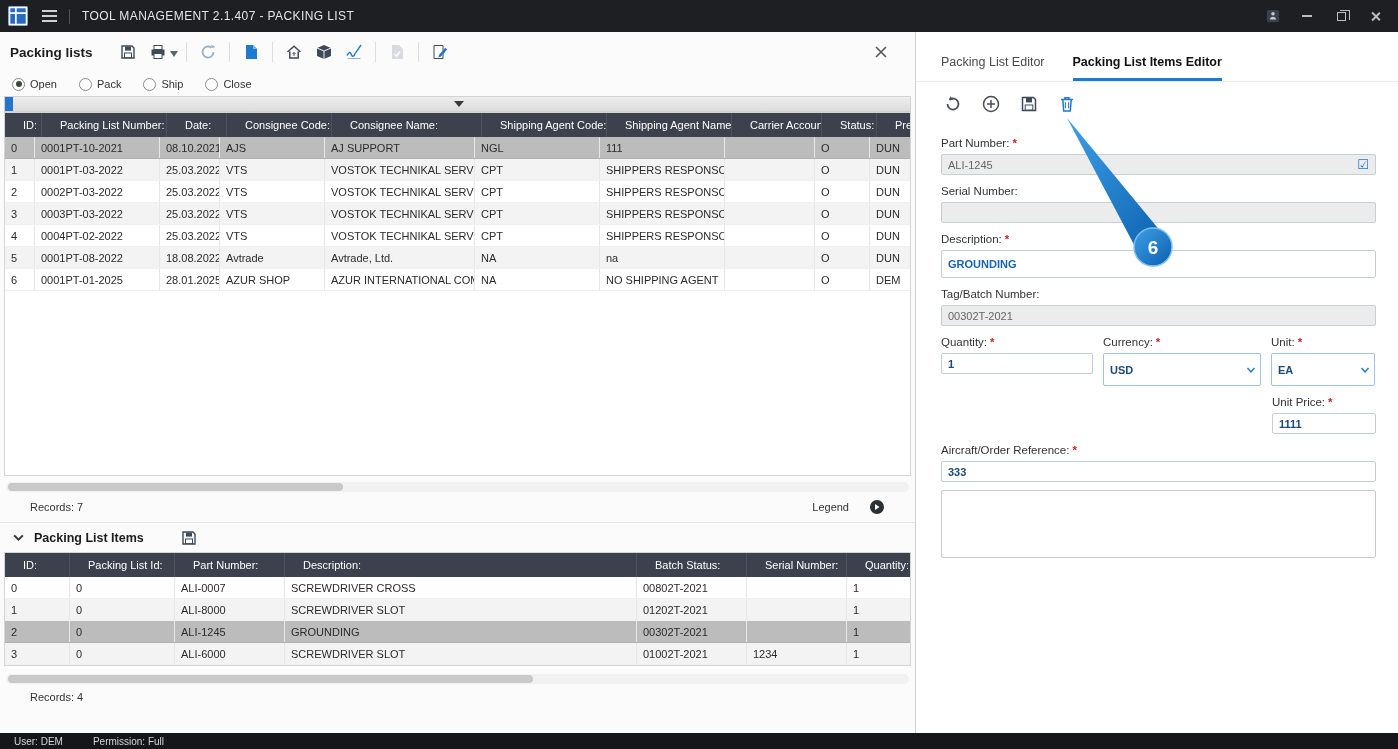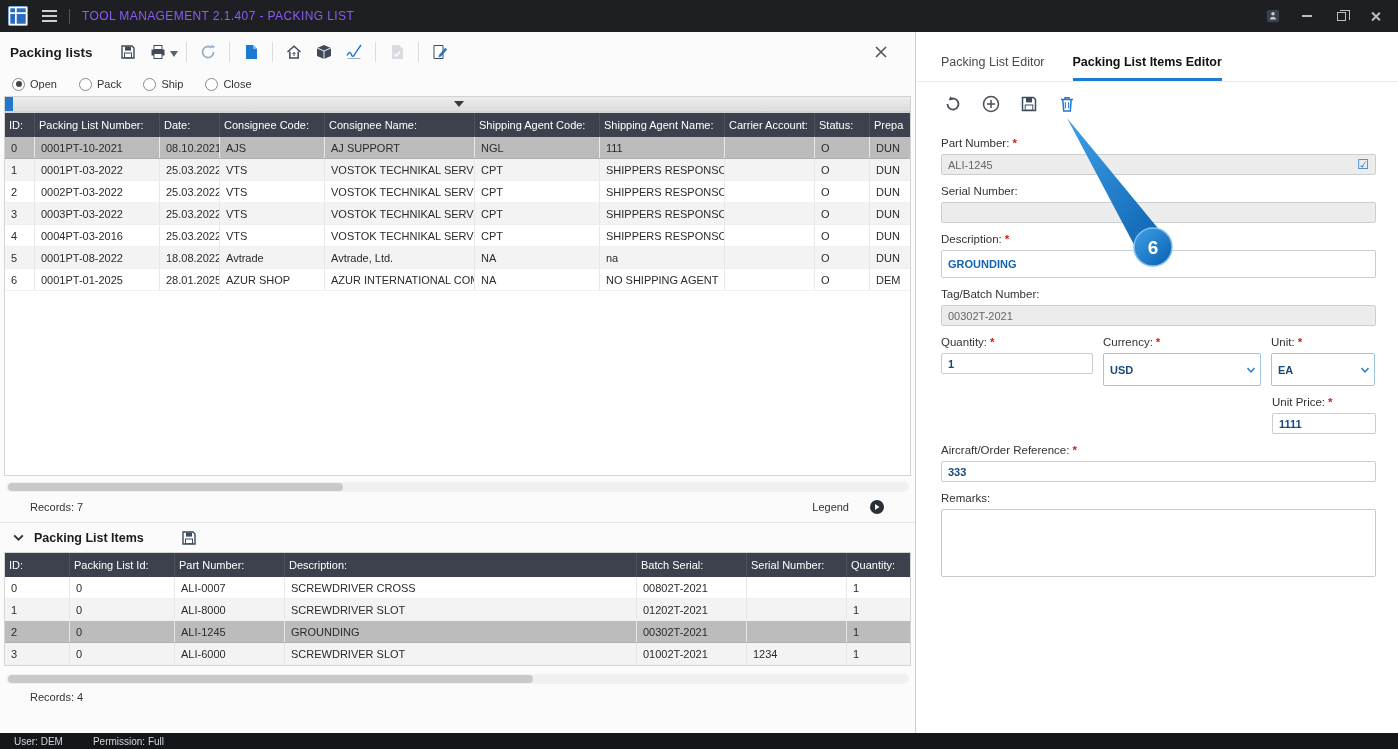--- a/index.html
+++ b/index.html
@@ -5,21 +5,21 @@
   *{box-sizing:border-box;margin:0;padding:0}
   html,body{width:1398px;height:749px;overflow:hidden;font-family:"Liberation Sans",sans-serif;background:#fff}
   .app{display:flex;flex-direction:column;width:1398px;height:749px}
 
   
   .titlebar{height:32px;background:#1d1f22;display:flex;align-items:center;flex:0 0 auto;color:#c9c9c9}
   .app-icon{width:20px;height:20px;margin-left:8px;background:#2a6bc0;border-radius:3px;display:flex;align-items:center;justify-content:center}
   .hamburger{margin-left:14px;display:flex;flex-direction:column;gap:3px;cursor:pointer}
   .hamburger span{display:block;width:15px;height:2px;background:#cfcfcf}
   .tb-sep{width:1px;height:15px;background:#50535a;margin:0 12px}
-  .tb-title{font-size:12px;letter-spacing:.4px;color:#8b5cf6;white-space:nowrap}
+  .tb-title{font-size:12px;letter-spacing:.4px;color:#e5e5e5;white-space:nowrap}
   .tb-right{margin-left:auto;display:flex;align-items:center;gap:20px;margin-right:16px}
   .win-btn{width:14px;height:14px;display:flex;align-items:center;justify-content:center;cursor:pointer;color:#bdbdbd}
   .min-glyph{width:10px;height:2px;background:#bdbdbd}
   .restore-glyph{width:9px;height:9px;border:1px solid #bdbdbd;position:relative}
   .restore-glyph:before{content:"";position:absolute;left:2px;top:-3px;width:9px;height:9px;border-top:1px solid #bdbdbd;border-right:1px solid #bdbdbd}
   .close-glyph{position:relative;width:11px;height:11px}
   .close-glyph:before,.close-glyph:after{content:"";position:absolute;left:5px;top:0;width:1.6px;height:11px;background:#bdbdbd}
   .close-glyph:before{transform:rotate(45deg)}.close-glyph:after{transform:rotate(-45deg)}
 
   
@@ -48,21 +48,21 @@
   
   .splitter{height:16px;margin:0 4px;background:linear-gradient(#ededed,#dcdcdc);border:1px solid #d2d2d2;position:relative;cursor:row-resize}
   .splitter-accent{position:absolute;left:0;top:0;width:8px;height:100%;background:#2277cc}
   .splitter-grip{position:absolute;left:50%;top:4px;margin-left:-4px;width:0;height:0;border-left:5px solid transparent;border-right:5px solid transparent;border-top:6px solid #3a3a3a}
 
   
   .grid{margin:0 4px;border:1px solid #d5d5d5;background:#fff;overflow:hidden;flex:0 0 auto}
   .main-grid{height:364px}
   .items-grid{height:114px}
   .t-head{display:flex;background:#3c414d;height:24px}
-  .t-hcell{color:#fff;font-size:11px;display:flex;align-items:center;padding:0 4px;border-right:1px solid #4c525e;flex:0 0 auto;overflow:hidden;white-space:nowrap;cursor:pointer}
+  .t-hcell{color:#fff;font-size:11px;display:flex;align-items:center;padding:0 18px;border-right:1px solid #4c525e;flex:0 0 auto;overflow:hidden;white-space:nowrap;cursor:pointer}
   .t-row{display:flex;height:22px;background:#fff;border-bottom:1px solid #f0f0f0;cursor:pointer}
   .t-row.alt{background:#f3f3f3}
   .t-row.sel{background:#bcbcbc;border-bottom-color:#b0b0b0}
   .t-cell{font-size:11px;color:#2b2b2b;display:flex;align-items:center;padding:0 6px;border-right:1px solid #e7e7e7;flex:0 0 auto;overflow:hidden;white-space:nowrap}
 
   
   .hscroll{height:10px;margin:6px 6px 0;background:#f1f1f1;border-radius:5px;position:relative;flex:0 0 auto;cursor:pointer}
   .hthumb{position:absolute;top:1px;height:8px;border-radius:4px;background:#c9c9c9}
   .hthumb.t1{left:2px;width:335px}
   .hthumb.t2{left:2px;width:525px}
@@ -314,21 +314,21 @@
             <div class="t-cell" style="width: 105px;">VTS</div>
             <div class="t-cell" style="width: 150px;">VOSTOK TECHNIKAL SERVICES</div>
             <div class="t-cell" style="width: 125px;">CPT</div>
             <div class="t-cell" style="width: 125px;">SHIPPERS RESPONSOBILITY</div>
             <div class="t-cell" style="width: 90px;"></div>
             <div class="t-cell" style="width: 55px;">O</div>
             <div class="t-cell" style="width: 60px;">DUN</div>
           </div>
           <div class="t-row">
             <div class="t-cell" style="width: 30px;">4</div>
-            <div class="t-cell" style="width: 125px;">0004PT-03-2016</div>
+            <div class="t-cell" style="width: 125px;">0004PT-02-2022</div>
             <div class="t-cell" style="width: 60px;">25.03.2022</div>
             <div class="t-cell" style="width: 105px;">VTS</div>
             <div class="t-cell" style="width: 150px;">VOSTOK TECHNIKAL SERVICES</div>
             <div class="t-cell" style="width: 125px;">CPT</div>
             <div class="t-cell" style="width: 125px;">SHIPPERS RESPONSOBILITY</div>
             <div class="t-cell" style="width: 90px;"></div>
             <div class="t-cell" style="width: 55px;">O</div>
             <div class="t-cell" style="width: 60px;">DUN</div>
           </div>
           <div class="t-row alt">
@@ -385,21 +385,21 @@
             </svg>
         </div>
       </div>
 
       <div class="grid items-grid">
           <div class="t-head">
             <div class="t-hcell" style="width: 65px;">ID:</div>
             <div class="t-hcell" style="width: 105px;">Packing List Id:</div>
             <div class="t-hcell" style="width: 110px;">Part Number:</div>
             <div class="t-hcell" style="width: 352px;">Description:</div>
-            <div class="t-hcell" style="width: 110px;">Batch Serial:</div>
+            <div class="t-hcell" style="width: 110px;">Batch Status:</div>
             <div class="t-hcell" style="width: 100px;">Serial Number:</div>
             <div class="t-hcell" style="width: 73px;">Quantity:</div>
           </div>
           <div class="t-row">
             <div class="t-cell" style="width: 65px;">0</div>
             <div class="t-cell" style="width: 105px;">0</div>
             <div class="t-cell" style="width: 110px;">ALI-0007</div>
             <div class="t-cell" style="width: 352px;">SCREWDRIVER CROSS</div>
             <div class="t-cell" style="width: 110px;">00802T-2021</div>
             <div class="t-cell" style="width: 100px;"></div>
@@ -575,23 +575,20 @@
           <div class="flabel">
               <span>Aircraft/Order Reference:</span>
               <span class="req">*</span>
             </div>
           <div class="tbox">
             <input value="333" style="">
           </div>
         </div>
 
         <div class="field">
-          <div class="flabel">
-              <span>Remarks:</span>
-            </div>
           <textarea class="remarks" style=""></textarea>
         </div>
 
       </div>
 
       <svg class="callout-svg" viewBox="0 0 483 701">
         <defs>
           <linearGradient id="calloutGrad" x1="0" y1="0" x2="1" y2="1">
             <stop offset="0" stop-color="#3fa0e8"></stop>
               <stop offset="1" stop-color="#0a5fae"></stop>

